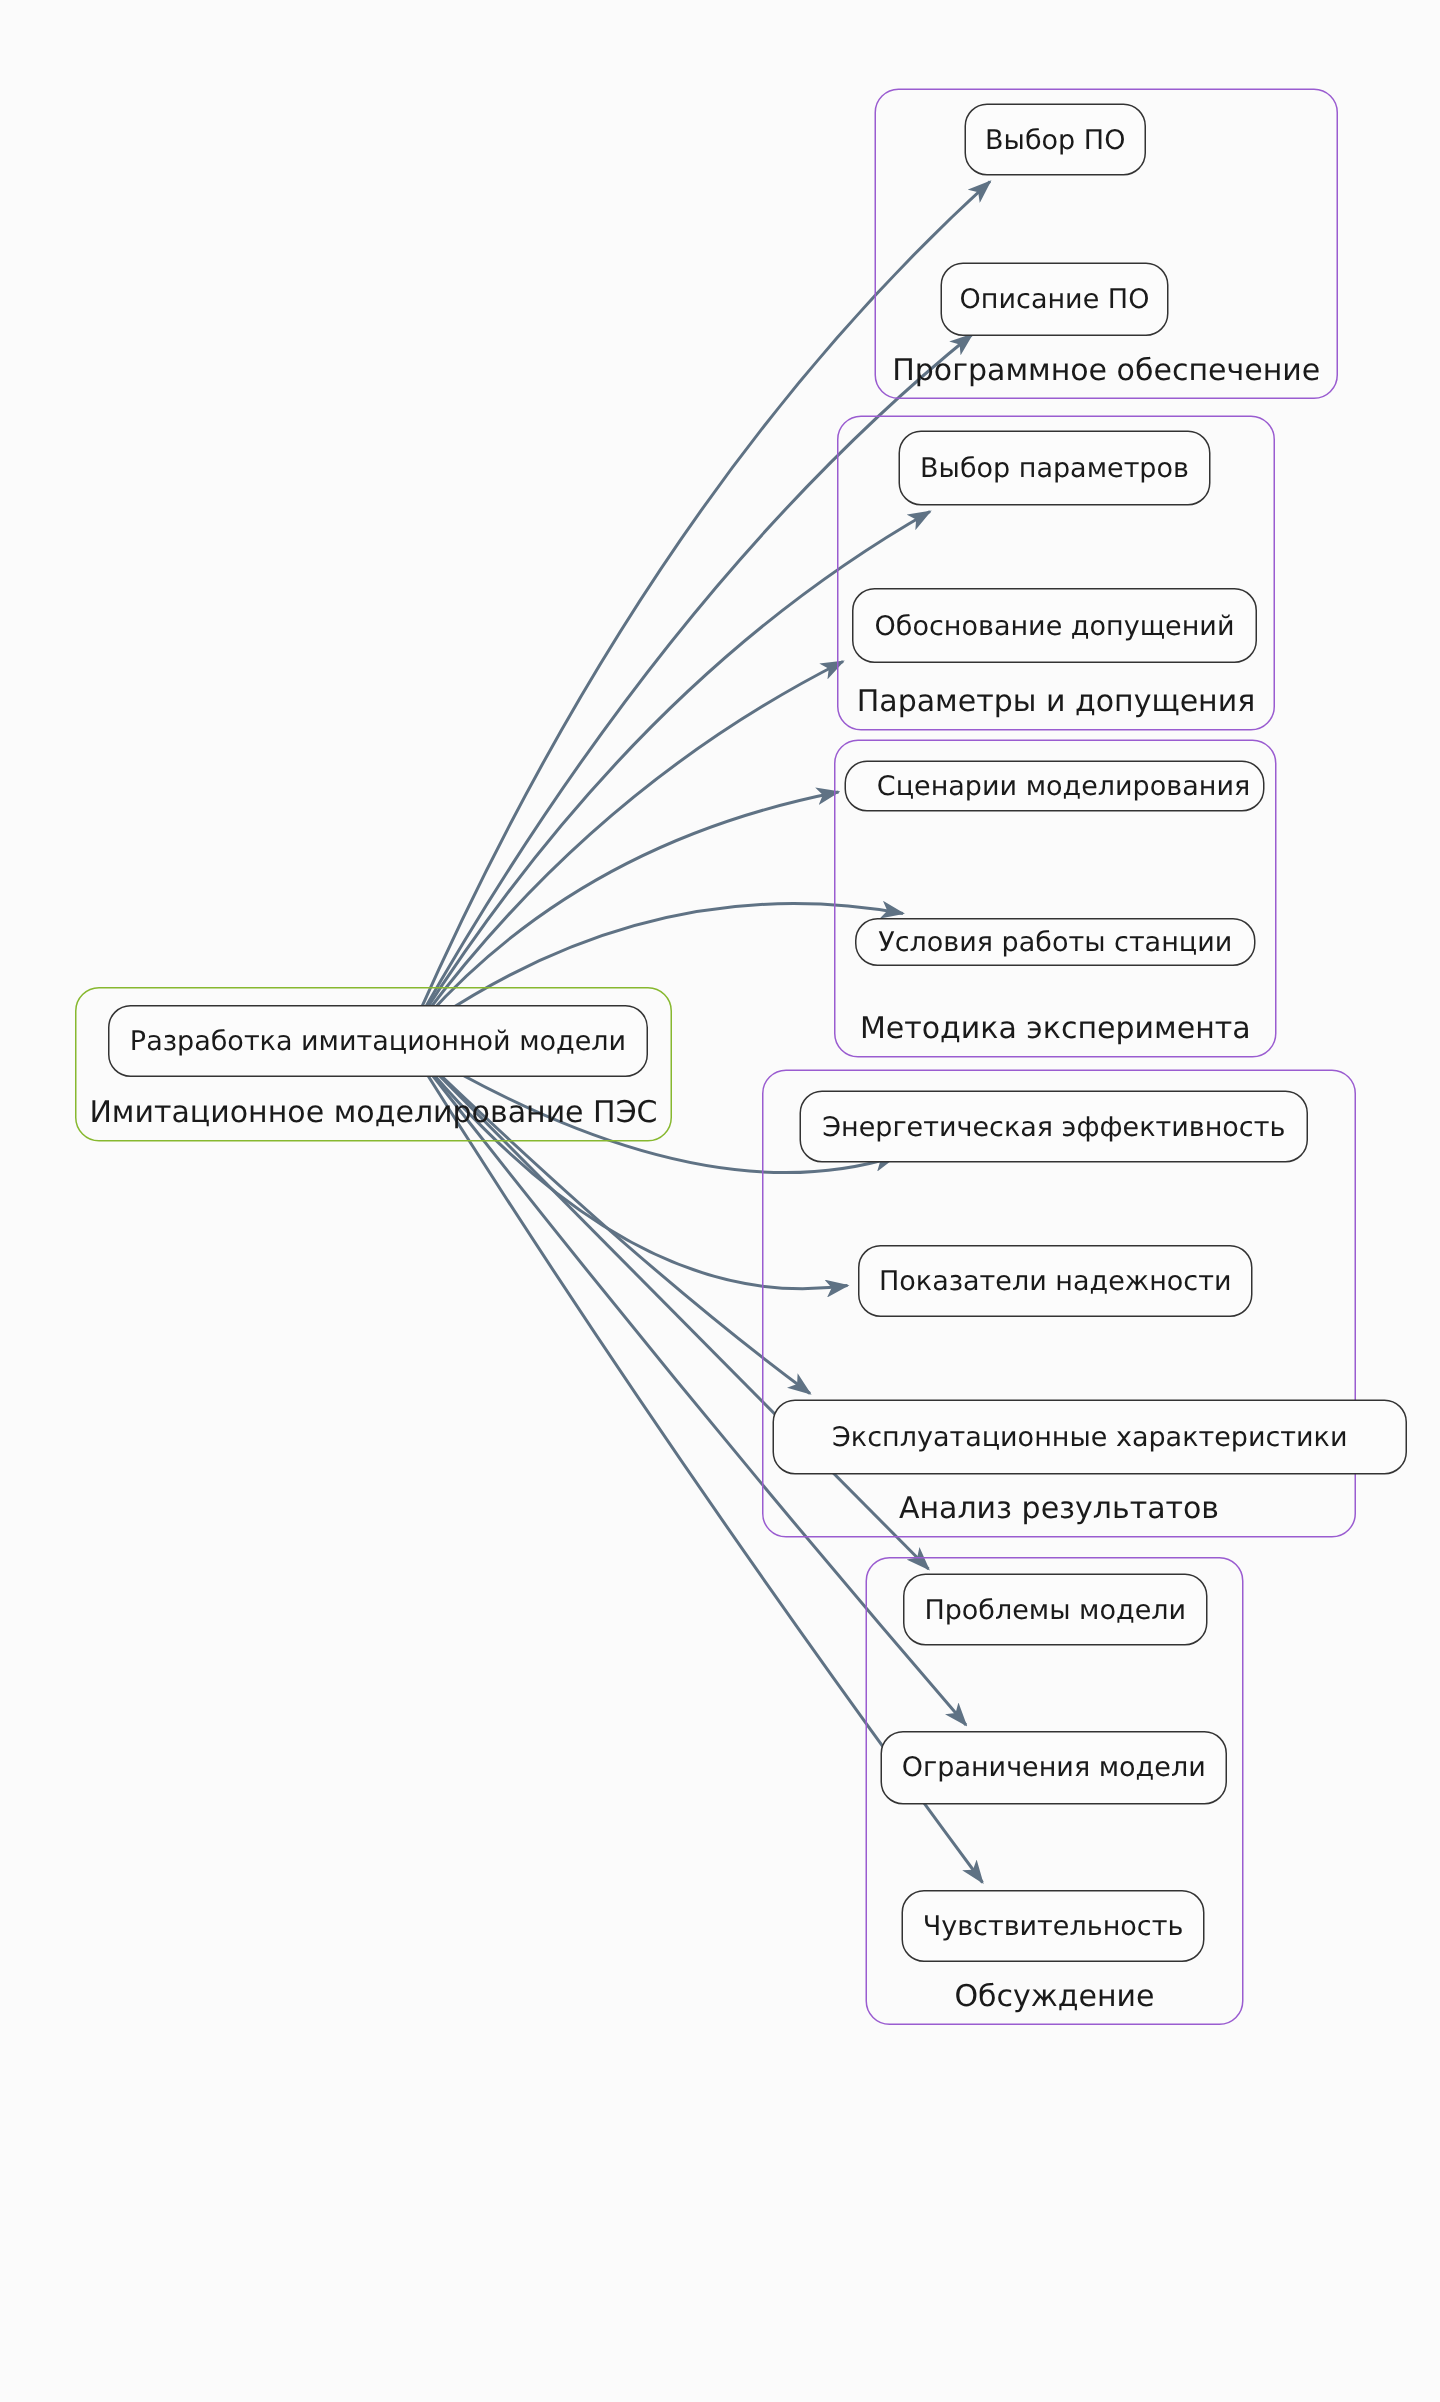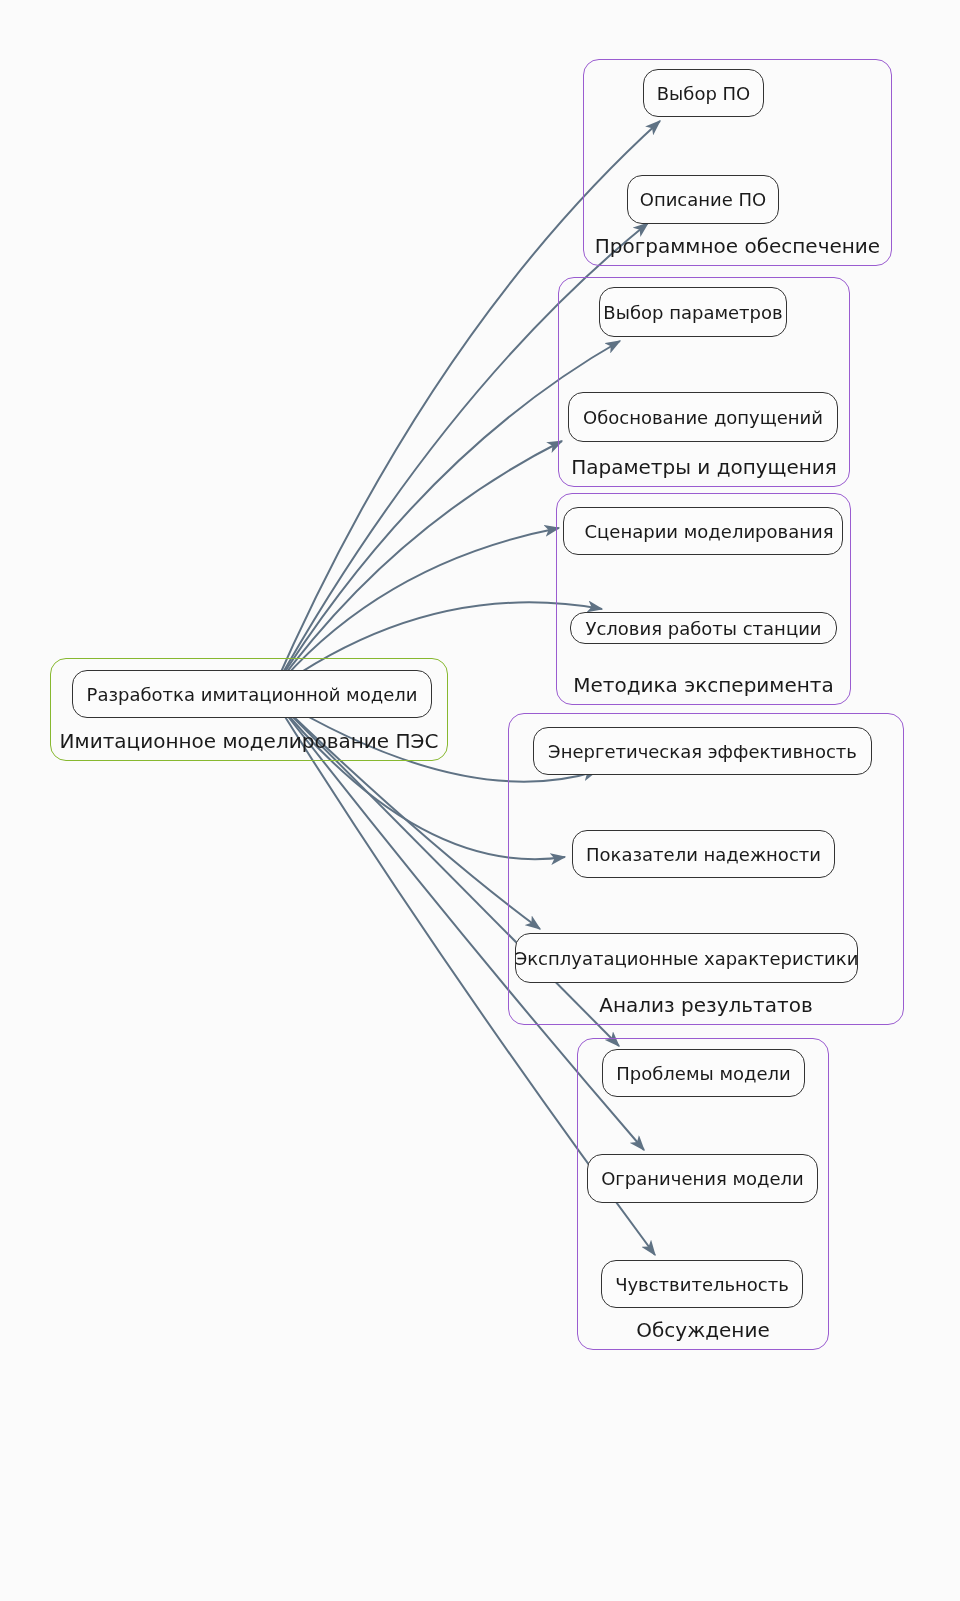--- a/index.html
+++ b/index.html
@@ -51,35 +51,35 @@
 
   <div class="group" style="left:551px;top:59px;width:307px;height:205px;margin-left:32px;">
     <div class="group-label">Программное обеспечение</div>
   </div>
   <div class="node" style="left:643px;top:69px;width:121px;height:48px;">Выбор ПО</div>
   <div class="node" style="left:627px;top:175px;width:152px;height:49px;">Описание ПО</div>
 
   <div class="group" style="left:558px;top:277px;width:290px;height:208px;">
     <div class="group-label">Параметры и допущения</div>
   </div>
-  <div class="node" style="left:599px;top:287px;width:188px;height:50px;">Выбор параметров</div>
+  <div class="node" style="left:599px;top:287px;width:208px;height:50px;">Выбор параметров</div>
   <div class="node" style="left:568px;top:392px;width:270px;height:50px;text-align:center;">Обоснование допущений</div>
 
   <div class="group" style="left:556px;top:493px;width:293px;height:210px;">
     <div class="group-label">Методика эксперимента</div>
   </div>
-  <div class="node" style="left:563px;top:507px;width:280px;height:48px;padding-left:12px;">Сценарии моделирования</div>
+  <div class="node" style="left:563px;top:507px;width:280px;height:34px;padding-left:12px;">Сценарии моделирования</div>
   <div class="node" style="left:570px;top:612px;width:267px;height:32px;">Условия работы станции</div>
 
   <div class="group" style="left:508px;top:713px;width:394px;height:310px;">
     <div class="group-label">Анализ результатов</div>
   </div>
   <div class="node" style="left:572px;top:830px;width:263px;height:48px;">Показатели надежности</div>
   <div class="node" style="left:533px;top:727px;width:339px;height:48px;">Энергетическая эффективность</div>
-  <div class="node" style="left:515px;top:933px;width:343px;height:50px;">Эксплуатационные характеристики</div>
+  <div class="node" style="left:515px;top:933px;width:423px;height:50px;">Эксплуатационные характеристики</div>
 
   <div class="group" style="left:577px;top:1038px;width:250px;height:310px;">
     <div class="group-label">Обсуждение</div>
   </div>
   <div class="node" style="left:602px;top:1049px;width:203px;height:48px;">Проблемы модели</div>
   <div class="node" style="left:587px;top:1154px;width:231px;height:49px;">Ограничения модели</div>
   <div class="node" style="left:601px;top:1260px;width:202px;height:48px;">Чувствительность</div>
 
 
 </div>

